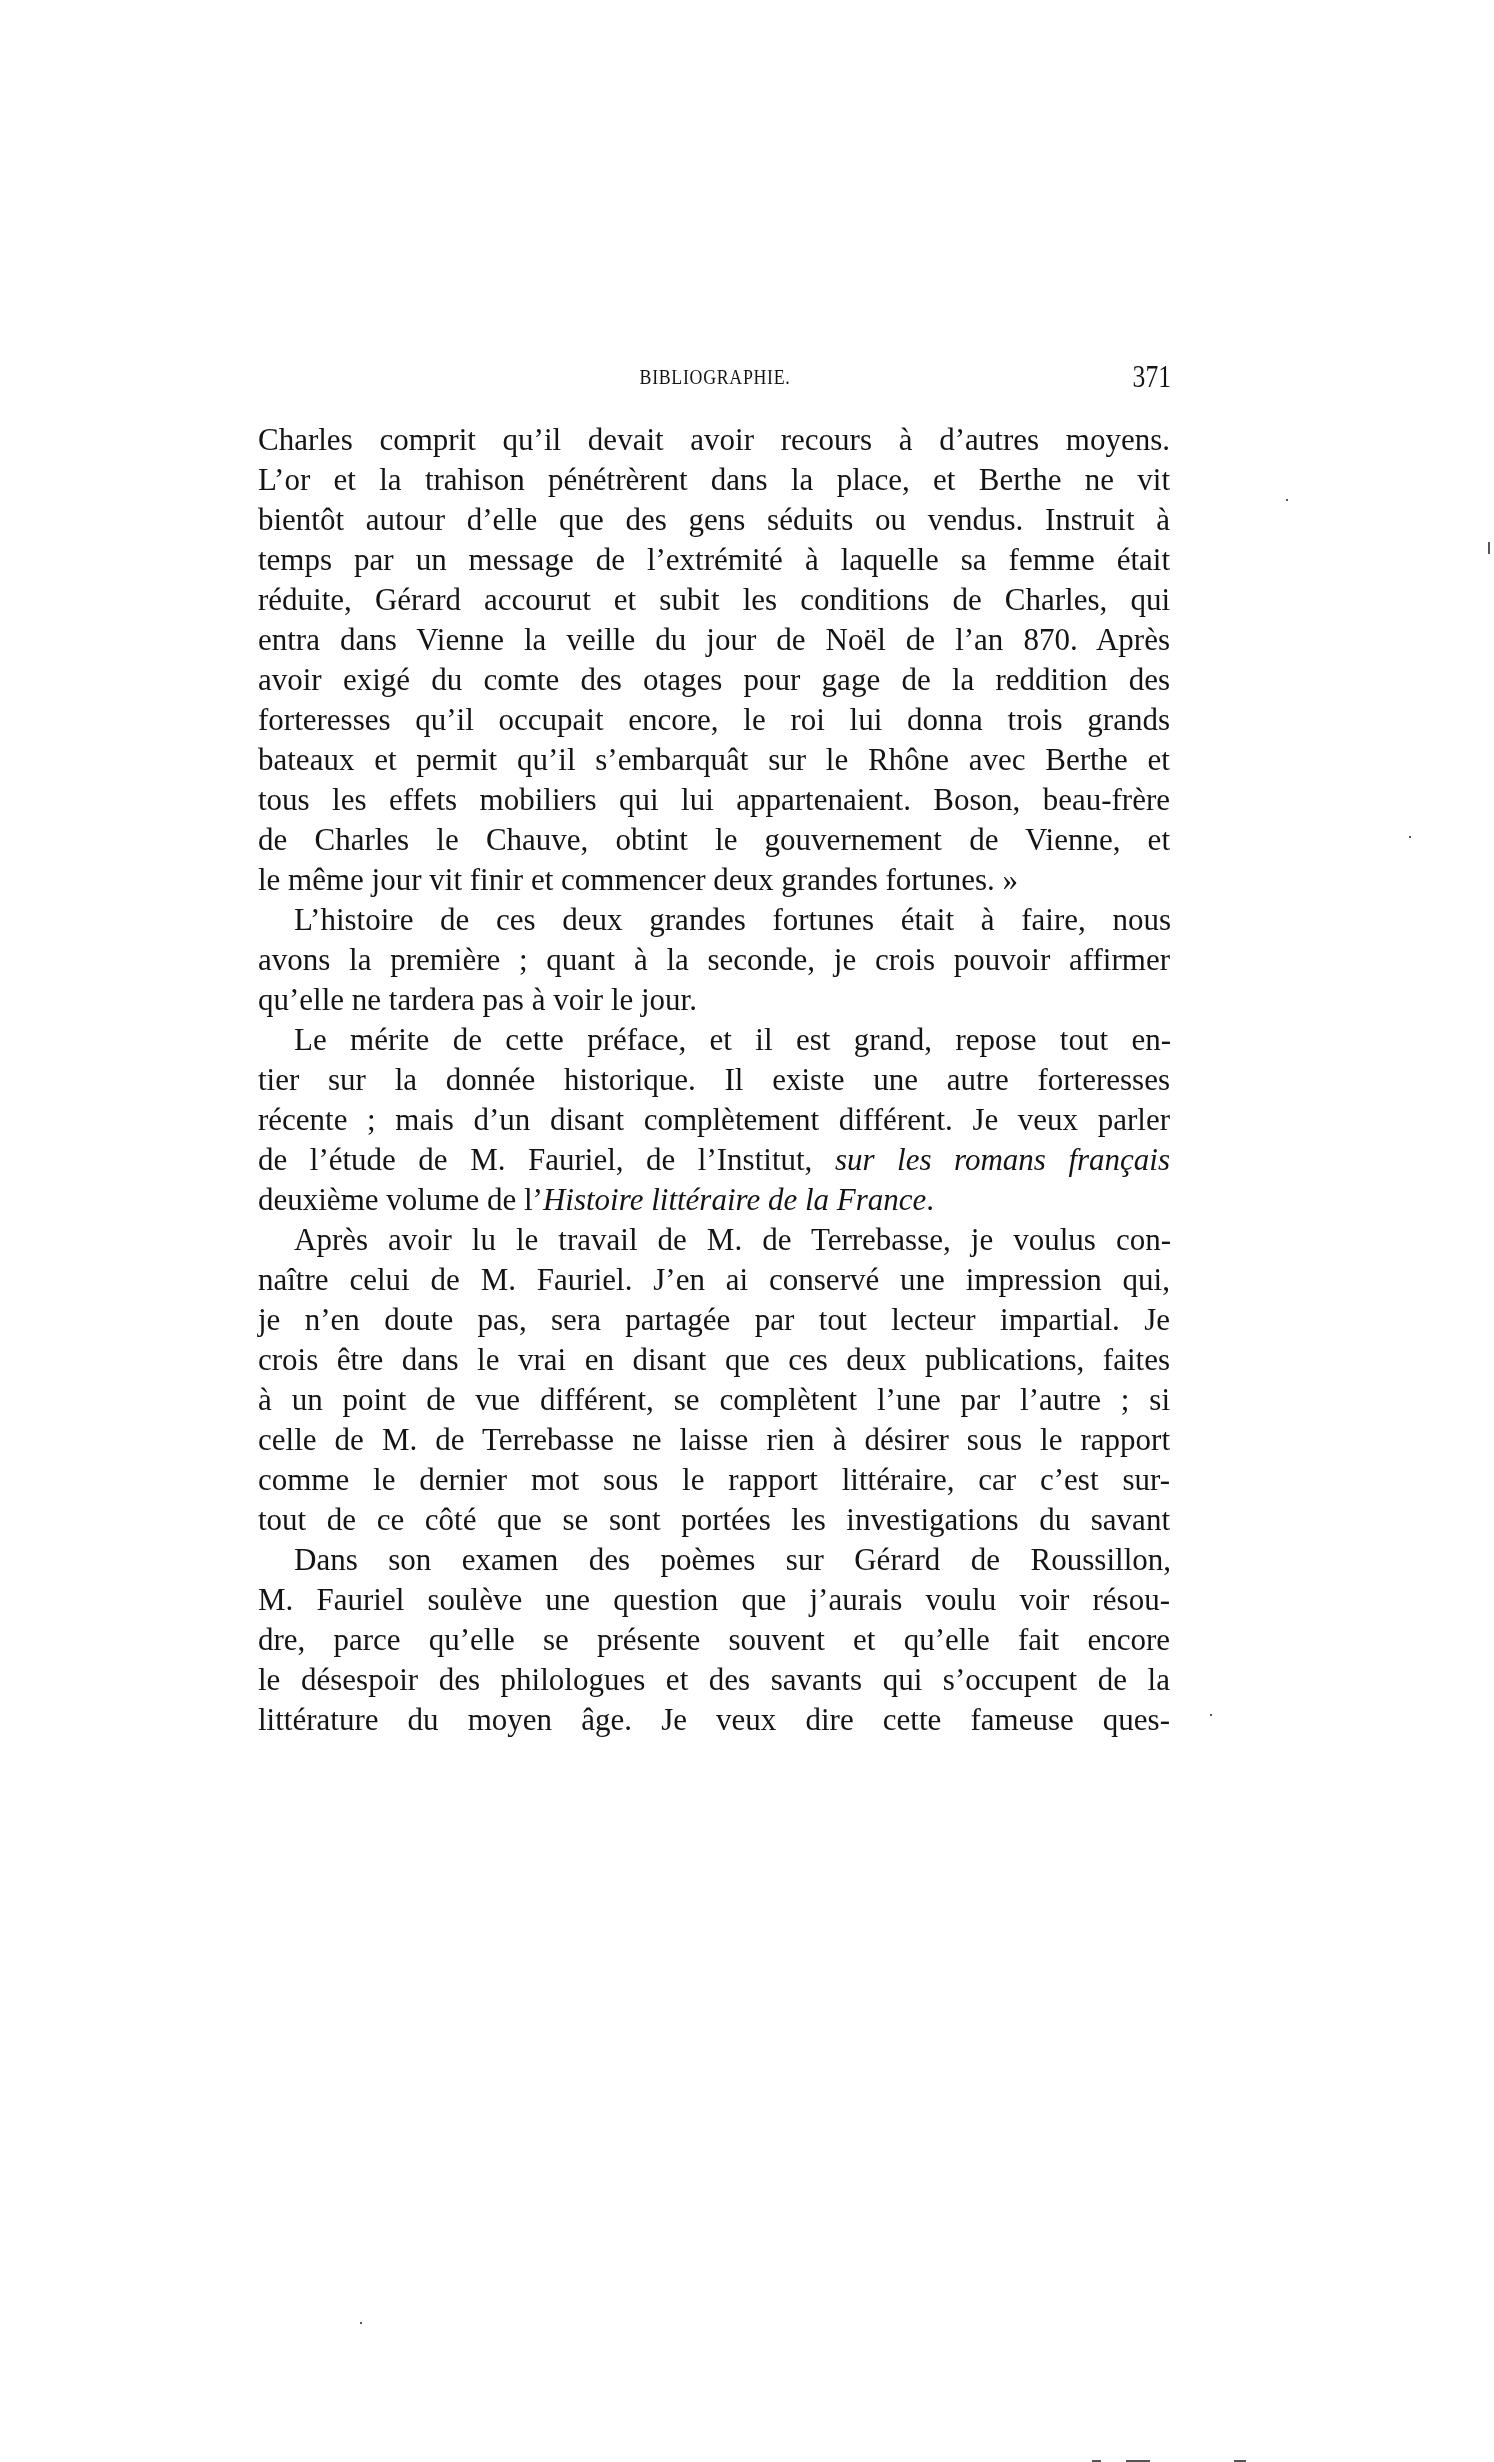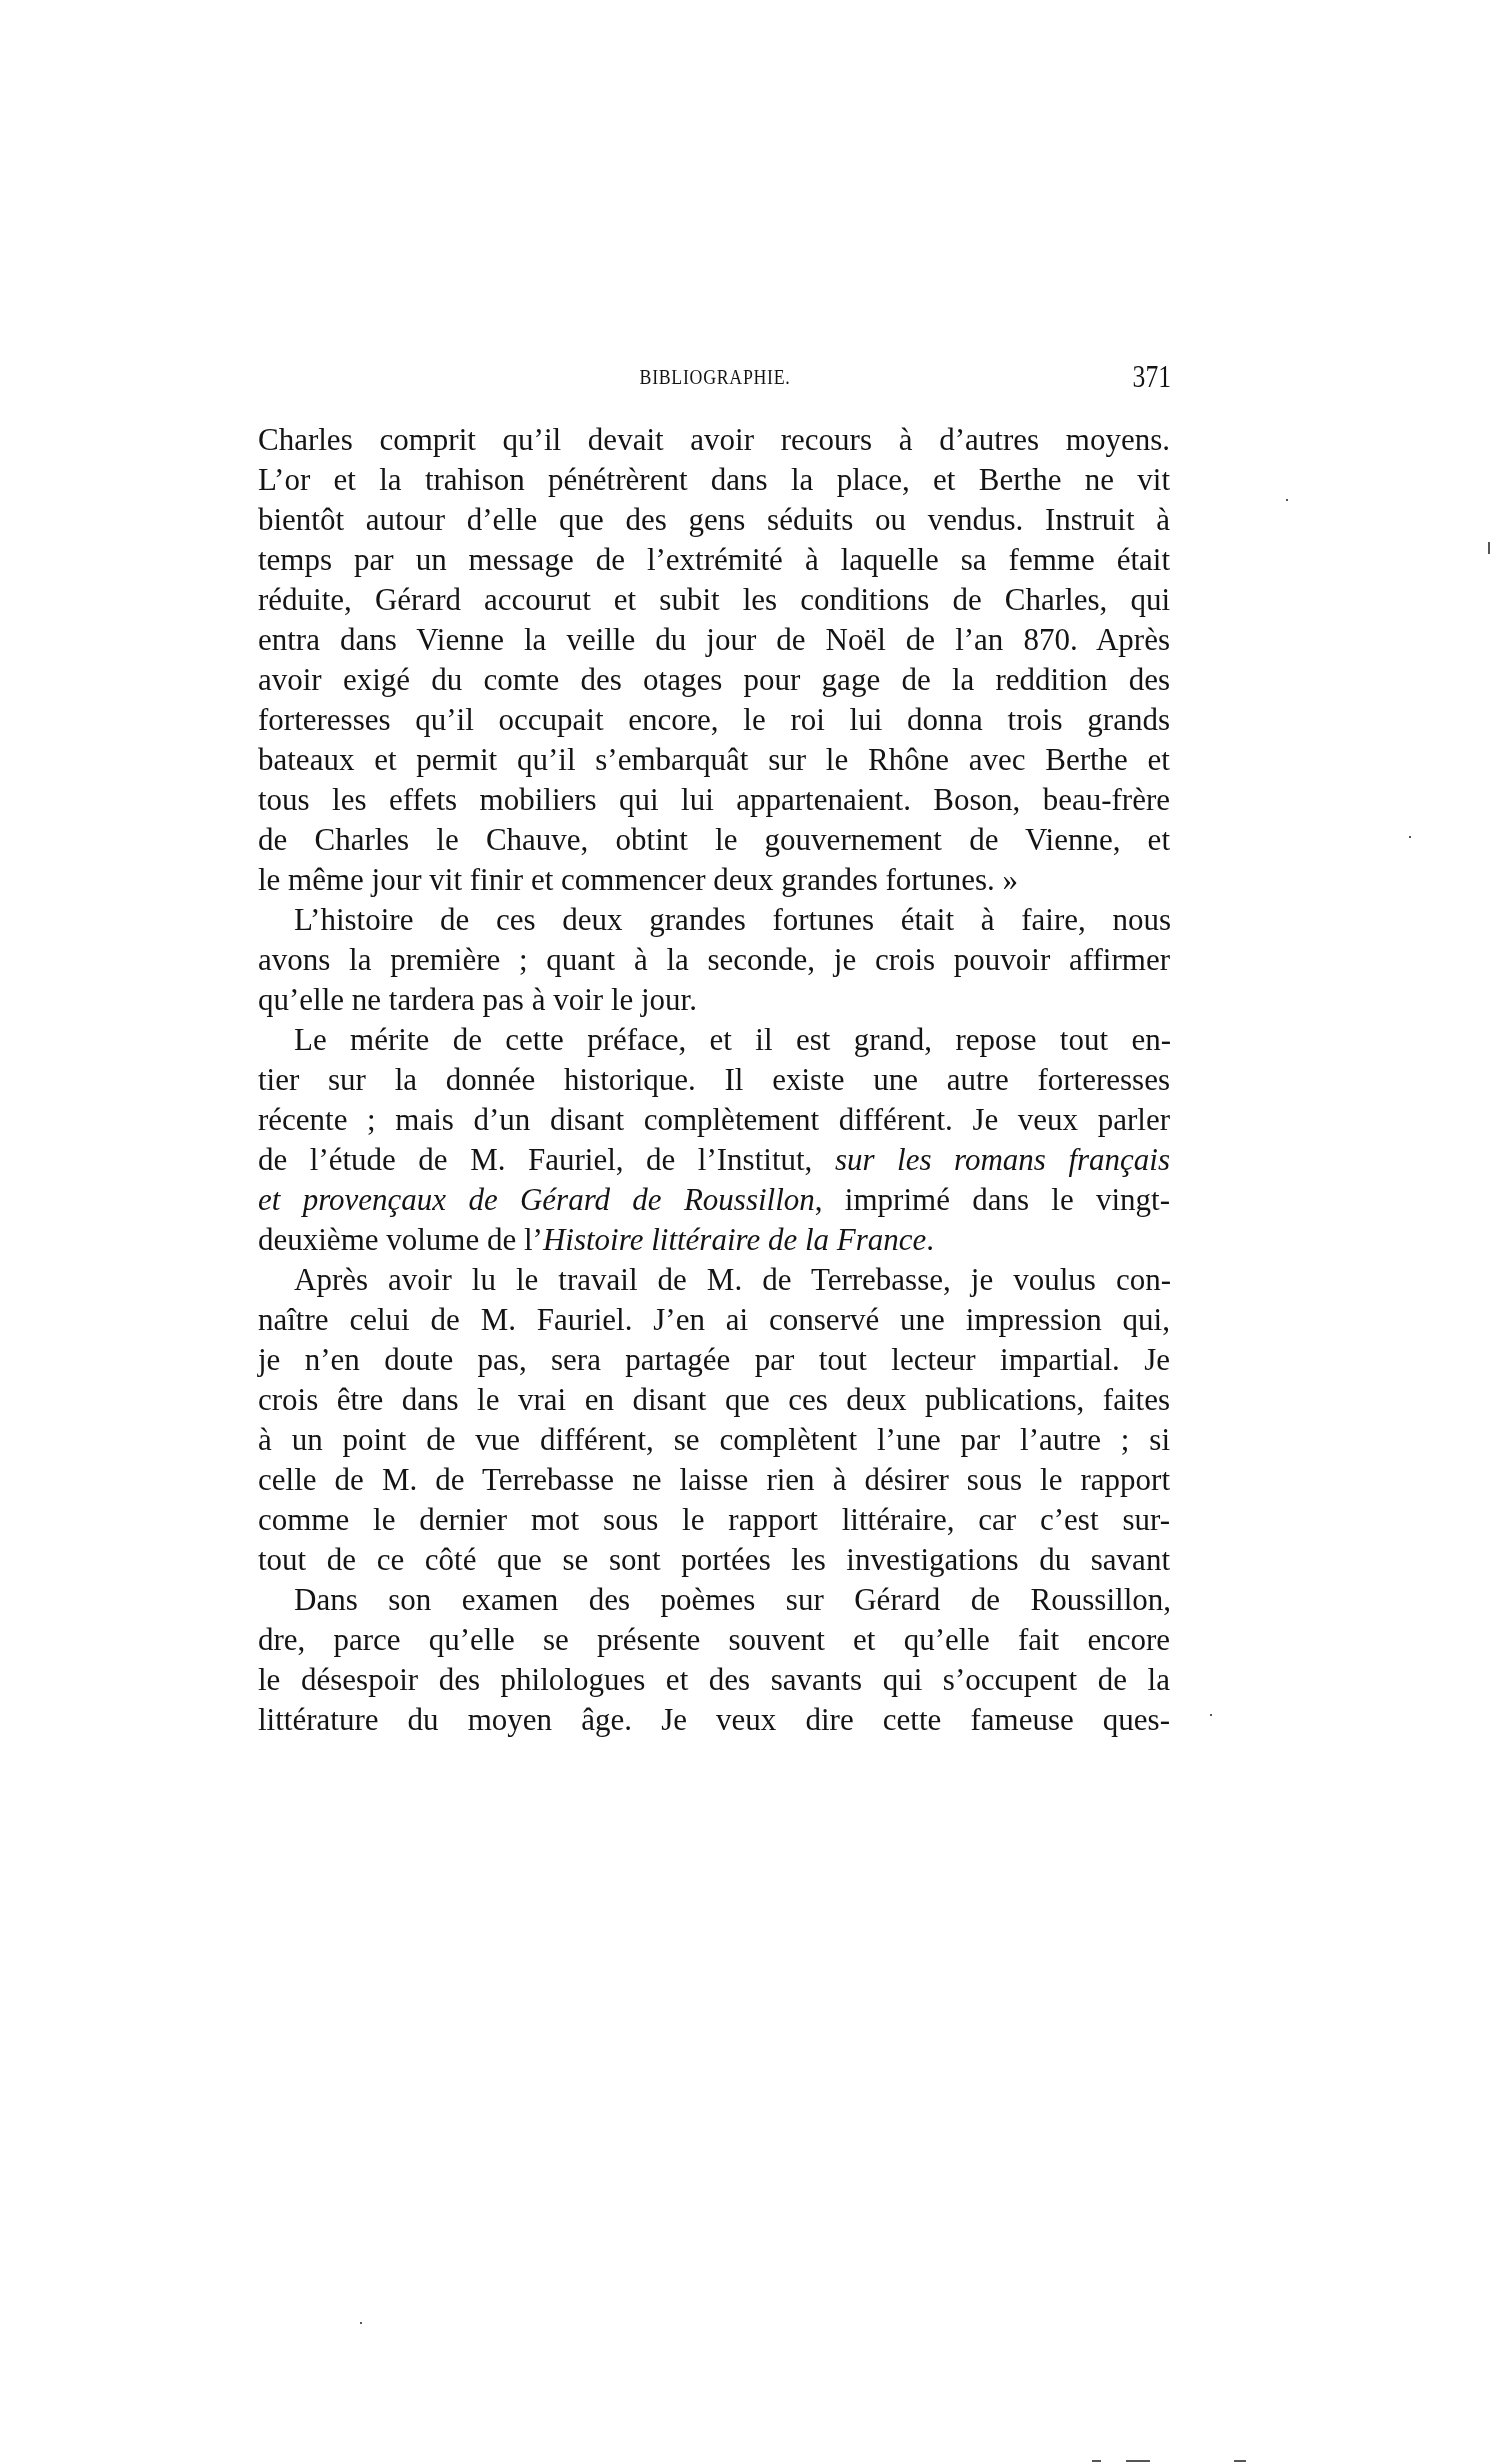--- a/index.html
+++ b/index.html
@@ -40,31 +40,31 @@
     <div class="line"><span class="inner" style="display: inline-block; width: 912px;">tous les effets mobiliers qui lui appartenaient. Boson, beau-frère</span></div>
     <div class="line"><span class="inner" style="display: inline-block; width: 912px;">de Charles le Chauve, obtint le gouvernement de Vienne, et</span></div>
     <div class="line last"><span class="inner" style="display: inline-block;">le même jour vit finir et commencer deux grandes fortunes. »</span></div>
     <div class="line indent"><span class="inner" style="display: inline-block; width: 877px;">L’histoire de ces deux grandes fortunes était à faire, nous</span></div>
     <div class="line"><span class="inner" style="display: inline-block; width: 912px;">avons la première ; quant à la seconde, je crois pouvoir affirmer</span></div>
     <div class="line last"><span class="inner" style="display: inline-block;">qu’elle ne tardera pas à voir le jour.</span></div>
     <div class="line indent"><span class="inner" style="display: inline-block; width: 877px;">Le mérite de cette préface, et il est grand, repose tout en-</span></div>
     <div class="line"><span class="inner" style="display: inline-block; width: 912px;">tier sur la donnée historique. Il existe une autre forteresses</span></div>
     <div class="line"><span class="inner" style="display: inline-block; width: 912px;">récente ; mais d’un disant complètement différent. Je veux parler</span></div>
     <div class="line"><span class="inner" style="display: inline-block; width: 912px;"><span>de l’étude de M. Fauriel, de l’Institut, </span><i>sur les romans français</i></span></div>
-    <div class="line"><span class="inner" style="display: inline-block; width: 912px;"><i>et provençaux de Gérard de Roussillon</i><span>, imprimé dans le vingt-</span></span></div>
     <div class="line last"><span class="inner" style="display: inline-block;"><span>deuxième volume de l’</span><i>Histoire littéraire de la France</i><span>.</span></span></div>
     <div class="line indent"><span class="inner" style="display: inline-block; width: 877px;">Après avoir lu le travail de M. de Terrebasse, je voulus con-</span></div>
     <div class="line"><span class="inner" style="display: inline-block; width: 912px;">naître celui de M. Fauriel. J’en ai conservé une impression qui,</span></div>
     <div class="line"><span class="inner" style="display: inline-block; width: 912px;">je n’en doute pas, sera partagée par tout lecteur impartial. Je</span></div>
     <div class="line"><span class="inner" style="display: inline-block; width: 912px;">crois être dans le vrai en disant que ces deux publications, faites</span></div>
     <div class="line"><span class="inner" style="display: inline-block; width: 912px;">à un point de vue différent, se complètent l’une par l’autre ; si</span></div>
     <div class="line"><span class="inner" style="display: inline-block; width: 912px;">celle de M. de Terrebasse ne laisse rien à désirer sous le rapport</span></div>
     <div class="line"><span class="inner" style="display: inline-block; width: 912px;">comme le dernier mot sous le rapport littéraire, car c’est sur-</span></div>
     <div class="line"><span class="inner" style="display: inline-block; width: 912px;">tout de ce côté que se sont portées les investigations du savant</span></div>
     <div class="line indent"><span class="inner" style="display: inline-block; width: 877px;">Dans son examen des poèmes sur Gérard de Roussillon,</span></div>
+    <div class="line"><span class="inner" style="display: inline-block; width: 912px;">M. Fauriel soulève une question que j’aurais voulu voir résou-</span></div>
     <div class="line"><span class="inner" style="display: inline-block; width: 912px;">dre, parce qu’elle se présente souvent et qu’elle fait encore</span></div>
     <div class="line"><span class="inner" style="display: inline-block; width: 912px;">le désespoir des philologues et des savants qui s’occupent de la</span></div>
     <div class="line"><span class="inner" style="display: inline-block; width: 912px;">littérature du moyen âge. Je veux dire cette fameuse ques-</span></div>
   </div>
 
 <div class="speck" style="left:1286px;top:499px"></div>
 <div class="speck tall" style="left:1488px;top:542px"></div>
 <div class="speck" style="left:1409px;top:836px"></div>
 <div class="speck" style="left:1210px;top:1714px"></div>
 <div class="speck" style="left:360px;top:2322px"></div>

